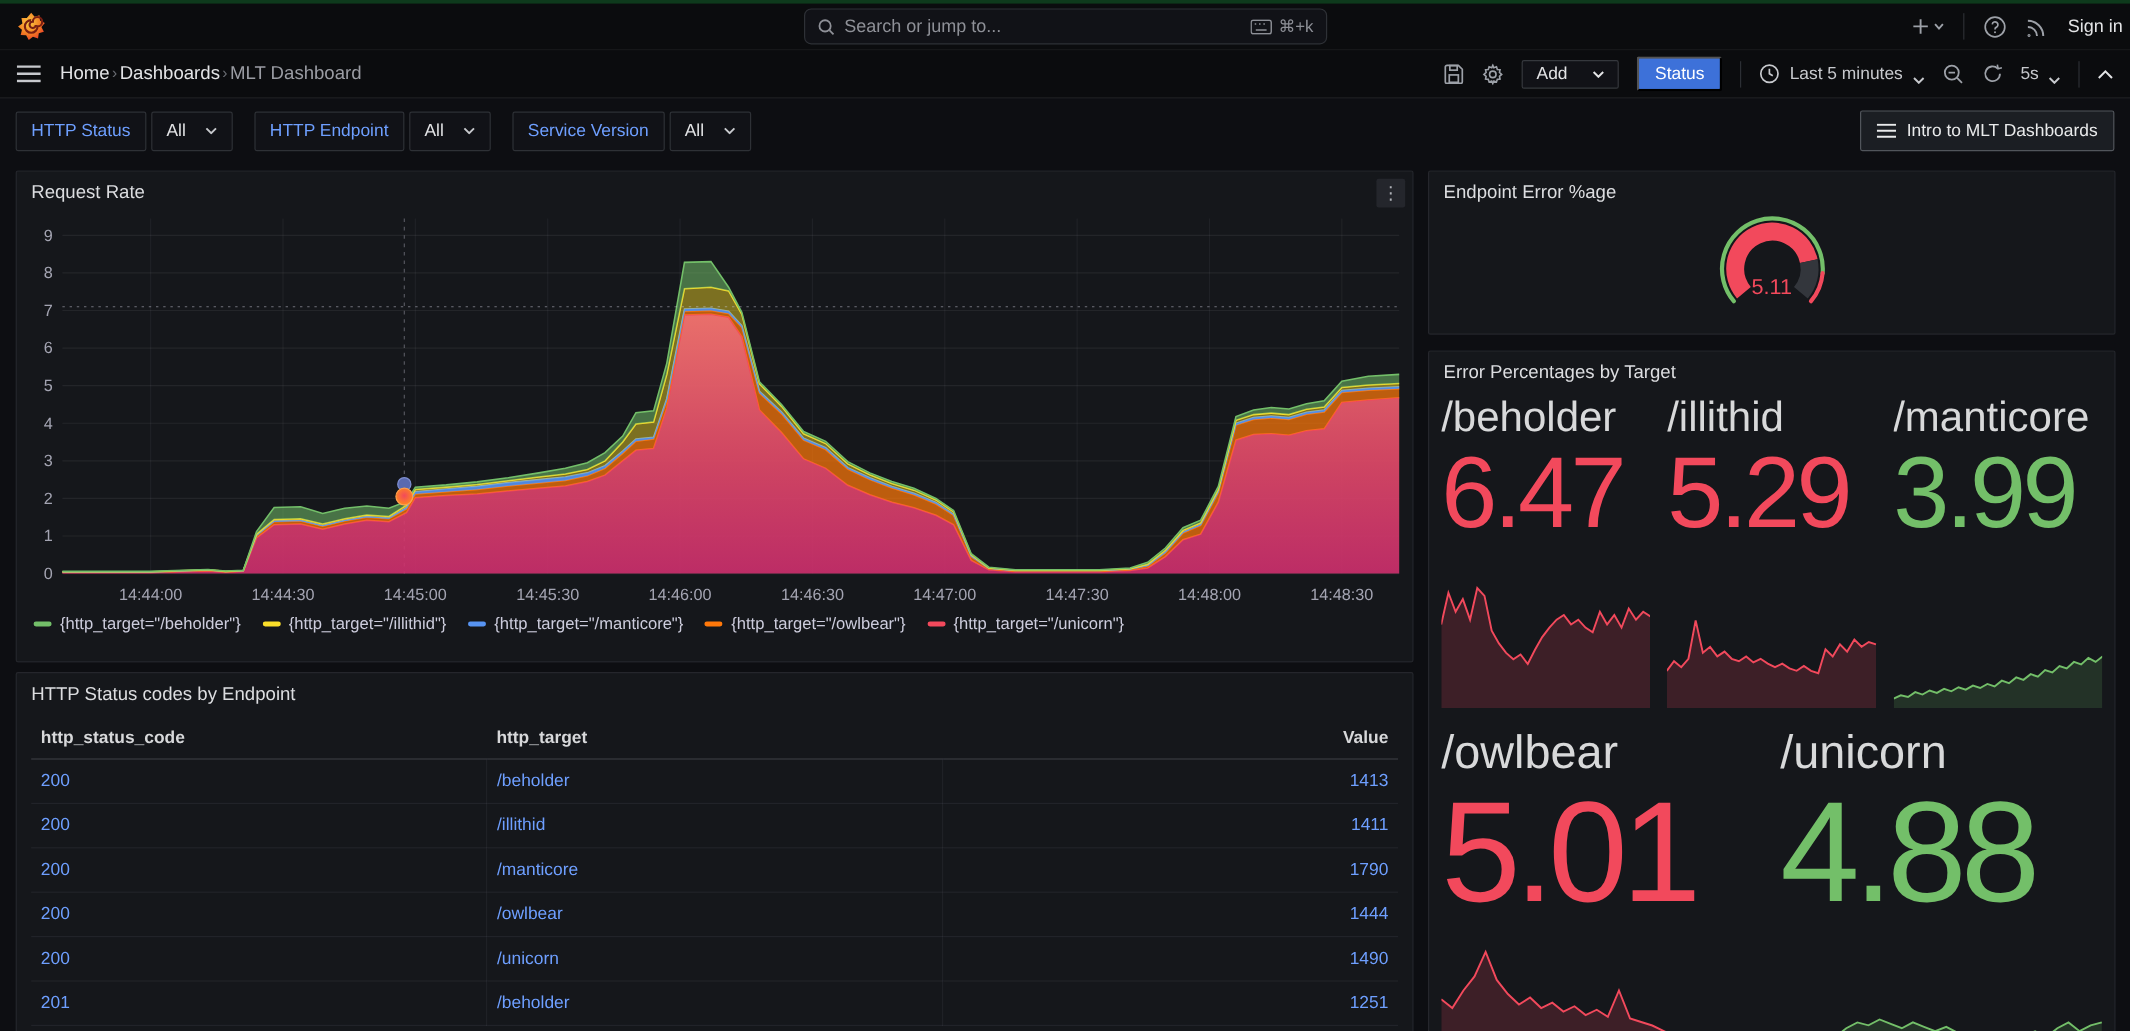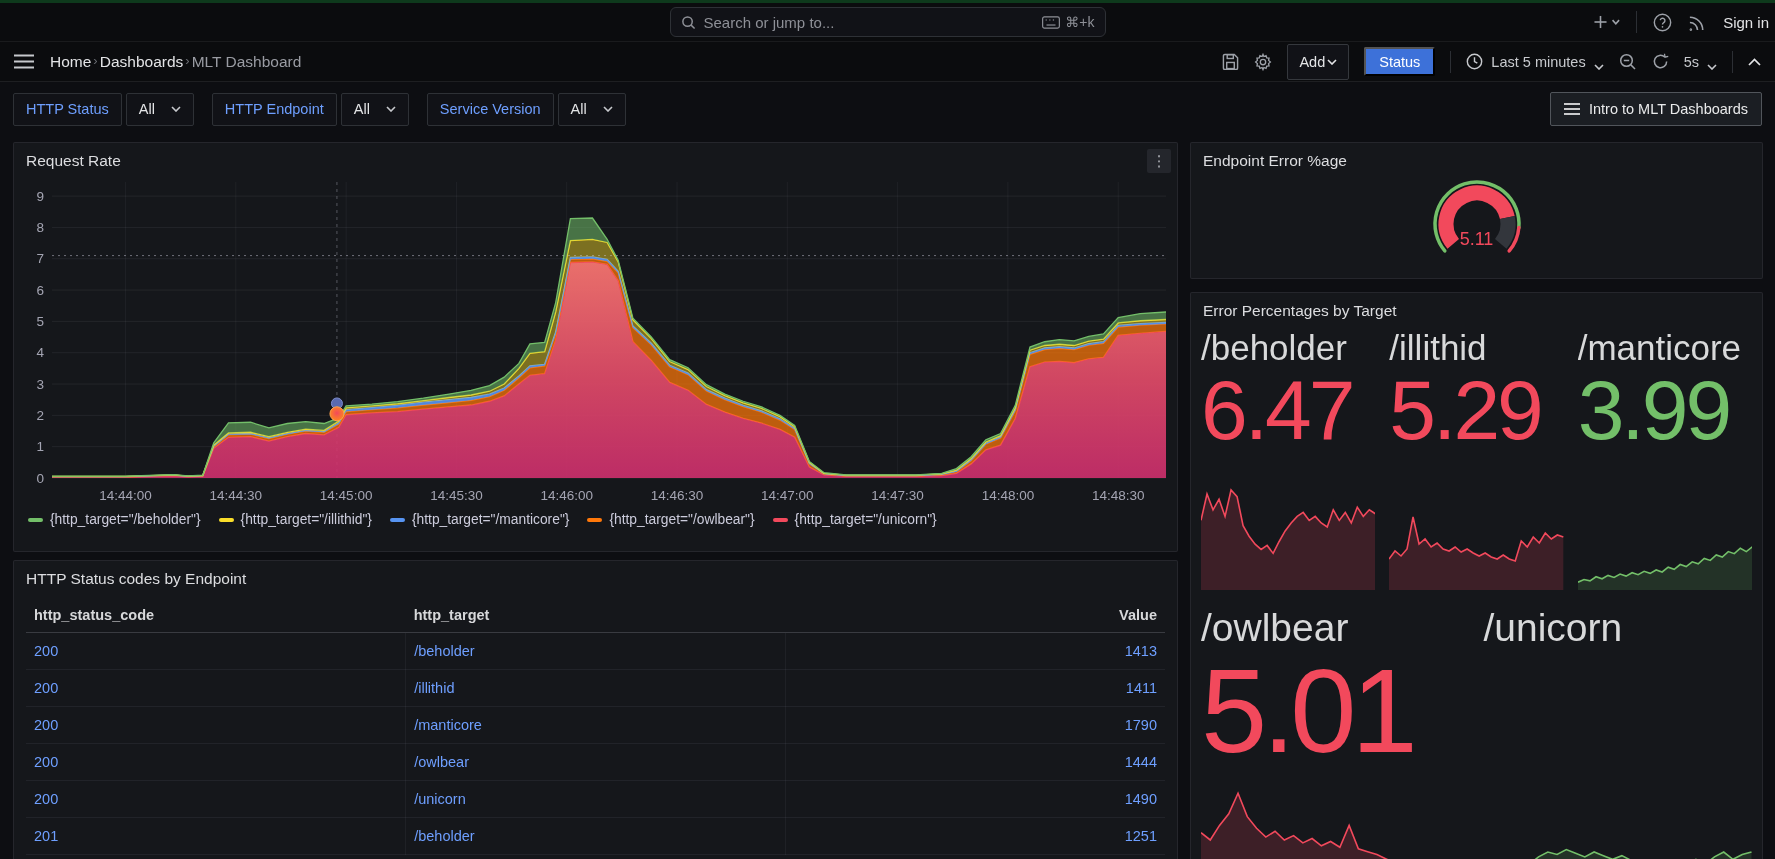--- a/index.html
+++ b/index.html
@@ -2,21 +2,21 @@
 <html><head>
 <meta charset="utf-8">
 <style>
   * { margin:0; padding:0; box-sizing:border-box; }
   html,body { width:1775px; height:859px; overflow:hidden; background:#0d0e12;
     font-family:"Liberation Sans", sans-serif; color:#d8d9da; }
   .topstrip { position:absolute; top:0; left:0; right:0; height:3px; background:#0e3a1c; z-index:50; }
 
   
   .topnav { position:absolute; top:3px; left:0; right:0; height:39px; background:#0b0c0e;
-    border-bottom:1px solid rgba(204,204,220,0.08); display:flex; align-items:center;justify-content:center; }
+    border-bottom:1px solid rgba(204,204,220,0.08); display:flex; align-items:center; }
   .logo { width:26px; height:26px; margin-left:13px; }
   .searchbox { position:absolute; left:50%; transform:translateX(-50%); width:436px; height:30px;
     background:#111217; border:1px solid #2e3136; border-radius:6px; display:flex; align-items:center;
     padding:0 10px; gap:8px; }
   .searchbox input { flex:1; background:transparent; border:none; outline:none; color:#8e9097;
     font-size:15px; font-family:"Liberation Sans", sans-serif; }
   .searchbox input::placeholder { color:#8e9097; }
   .shortcut { color:#8e9097; font-size:14px; display:flex; align-items:center; gap:5px; }
   .nav-right { position:absolute; right:0; top:0; bottom:0; display:flex; align-items:center; gap:16px; padding-right:6px; }
   .navicon { color:#9da1a8; display:flex; align-items:center; }
@@ -25,22 +25,22 @@
 
   
   .crumbbar { position:absolute; top:42px; left:0; right:0; height:40px; background:#0b0c0e;
     border-bottom:1px solid rgba(204,204,220,0.10); display:flex; align-items:center; padding:0 14px; }
   .crumbs { display:flex; gap:2px; margin-left:16px; font-size:15.5px; }
   .crumb { color:#e3e4e6; font-weight:500; }
   .crumb.current { color:#9a9ca3; font-weight:400; }
   .crumb-sep { color:#6a6d73; font-size:13px; }
   .crumb-tools { margin-left:auto; display:flex; align-items:center; gap:15px; }
   .toolicon { color:#9da1a8; display:flex; align-items:center; cursor:pointer; }
-  .btn-add { display:flex; align-items:center; gap:2px; border:1px solid #35383d; border-radius:2px;
-    height:36px; padding:0 11px; color:#e3e4e6; font-size:14.5px; background:#111217;justify-content:center; }
+  .btn-add { display:flex; align-items:center; gap:21px; border:1px solid #35383d; border-radius:2px;
+    height:24px; padding:0 11px; color:#e3e4e6; font-size:14.5px; background:#111217;justify-content:center; }
   .btn-share { display:flex; align-items:center; border-radius:2px; height:29px; padding:0 13px;
     color:#fff; font-size:14.5px; font-weight:500; background:#3d71d9; }
   .timegroup { display:flex; align-items:flex-end; gap:8px; color:#c7c9cd; font-size:14.5px; }
 
   
   .filterrow { position:absolute; top:92px; left:13px; right:13px; display:flex; align-items:center; }
   .chip { display:flex; gap:4px; margin-right:18px; }
   .chipbox { height:33px; display:flex; align-items:center; padding:0 12px; background:#111217;
     border:1px solid #2e3136; border-radius:2px; font-size:14.5px; }
   .chiplabel { color:#6e9fff; font-weight:500; }
@@ -397,20 +397,21 @@
       <div class="stat-cell r2">
         <div class="stat-label">/owlbear</div>
         <div class="stat-value" style="color: rgb(242, 73, 92);">5.01</div>
         <svg class="stat-spark" width="100%" height="150" viewBox="0 0 272 150" preserveAspectRatio="none">
           <path d="M0,150 L0,68.69999999999999 L9.379310344827585,76 L18.75862068965517,61.400000000000006 L28.137931034482758,49.72 L37.51724137931034,29.28 L46.896551724137936,52.64 L56.275862068965516,64.32000000000001 L65.65517241379311,73.08 L75.03448275862068,67.24 L84.41379310344828,76 L93.79310344827587,71.61999999999999 L103.17241379310344,78.92 L112.55172413793103,74.53999999999999 L121.93103448275862,81.84 L131.31034482758622,77.46000000000001 L140.6896551724138,83.3 L150.06896551724137,61.400000000000006 L159.44827586206895,84.76 L168.82758620689657,87.68 L178.20689655172413,90.6 L187.58620689655174,94.98 L196.9655172413793,99.36 L206.3448275862069,105.2 L215.72413793103448,109.58 L225.10344827586206,100.82 L234.48275862068965,112.5 L243.86206896551724,105.2 L253.24137931034483,109.58 L262.62068965517244,106.66 L272,108.12 L272,150 Z" fill="rgba(242,73,92,0.18)"></path>
           <polyline points="0,68.69999999999999 9.379310344827585,76 18.75862068965517,61.400000000000006 28.137931034482758,49.72 37.51724137931034,29.28 46.896551724137936,52.64 56.275862068965516,64.32000000000001 65.65517241379311,73.08 75.03448275862068,67.24 84.41379310344828,76 93.79310344827587,71.61999999999999 103.17241379310344,78.92 112.55172413793103,74.53999999999999 121.93103448275862,81.84 131.31034482758622,77.46000000000001 140.6896551724138,83.3 150.06896551724137,61.400000000000006 159.44827586206895,84.76 168.82758620689657,87.68 178.20689655172413,90.6 187.58620689655174,94.98 196.9655172413793,99.36 206.3448275862069,105.2 215.72413793103448,109.58 225.10344827586206,100.82 234.48275862068965,112.5 243.86206896551724,105.2 253.24137931034483,109.58 262.62068965517244,106.66 272,108.12 " fill="none" stroke="#F2495C" stroke-width="1.6" vector-effect="non-scaling-stroke"></polyline>
         </svg>
       </div>
       <div class="stat-cell r2">
         <div class="stat-label">/unicorn</div>
+        <div class="stat-value" style="color: rgb(115, 191, 105);">4.88</div>
         <svg class="stat-spark" width="100%" height="126" viewBox="0 0 272 126" preserveAspectRatio="none">
           <path d="M0,126 L0,103.03999999999999 L9.379310344827585,106.7 L18.75862068965517,100.6 L28.137931034482758,104.25999999999999 L37.51724137931034,95.72 L46.896551724137936,76.19999999999999 L56.275862068965516,68.88 L65.65517241379311,64 L75.03448275862068,66.44 L84.41379310344828,61.559999999999995 L93.79310344827587,65.22 L103.17241379310344,68.88 L112.55172413793103,64 L121.93103448275862,67.66 L131.31034482758622,71.32 L140.6896551724138,67.66 L150.06896551724137,72.53999999999999 L159.44827586206895,76.19999999999999 L168.82758620689657,72.53999999999999 L178.20689655172413,77.42 L187.58620689655174,73.76 L196.9655172413793,78.64 L206.3448275862069,74.98 L215.72413793103448,71.32 L225.10344827586206,76.19999999999999 L234.48275862068965,68.88 L243.86206896551724,64 L253.24137931034483,71.32 L262.62068965517244,66.44 L272,64 L272,126 Z" fill="rgba(115,191,105,0.16)"></path>
           <polyline points="0,103.03999999999999 9.379310344827585,106.7 18.75862068965517,100.6 28.137931034482758,104.25999999999999 37.51724137931034,95.72 46.896551724137936,76.19999999999999 56.275862068965516,68.88 65.65517241379311,64 75.03448275862068,66.44 84.41379310344828,61.559999999999995 93.79310344827587,65.22 103.17241379310344,68.88 112.55172413793103,64 121.93103448275862,67.66 131.31034482758622,71.32 140.6896551724138,67.66 150.06896551724137,72.53999999999999 159.44827586206895,76.19999999999999 168.82758620689657,72.53999999999999 178.20689655172413,77.42 187.58620689655174,73.76 196.9655172413793,78.64 206.3448275862069,74.98 215.72413793103448,71.32 225.10344827586206,76.19999999999999 234.48275862068965,68.88 243.86206896551724,64 253.24137931034483,71.32 262.62068965517244,66.44 272,64 " fill="none" stroke="#73BF69" stroke-width="1.6" vector-effect="non-scaling-stroke"></polyline>
         </svg>
       </div>
     </div>
 </section>
 
 <section class="panel" id="panel-table">
   <div class="panel-title">HTTP Status codes by Endpoint</div>

